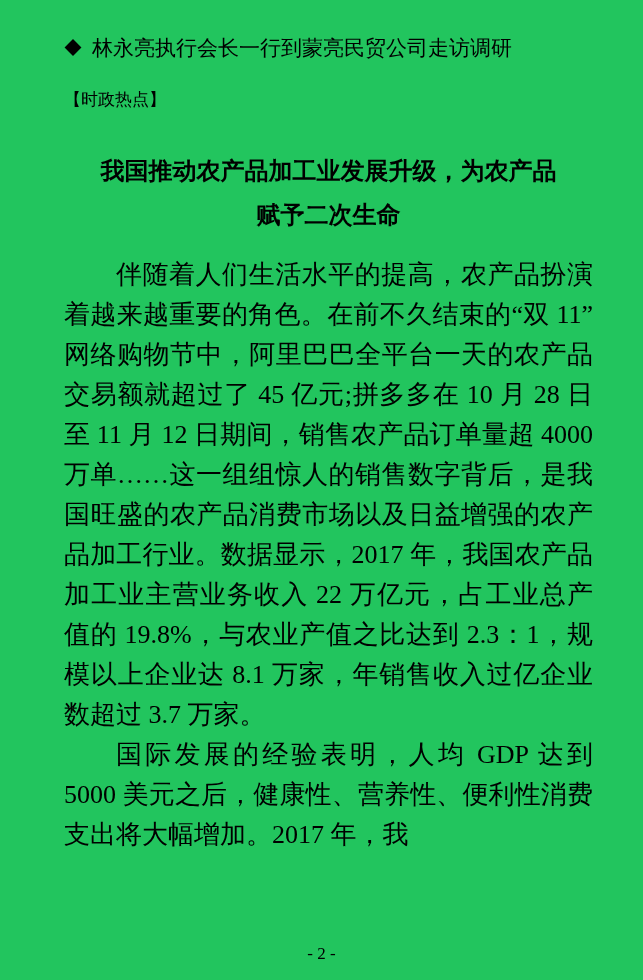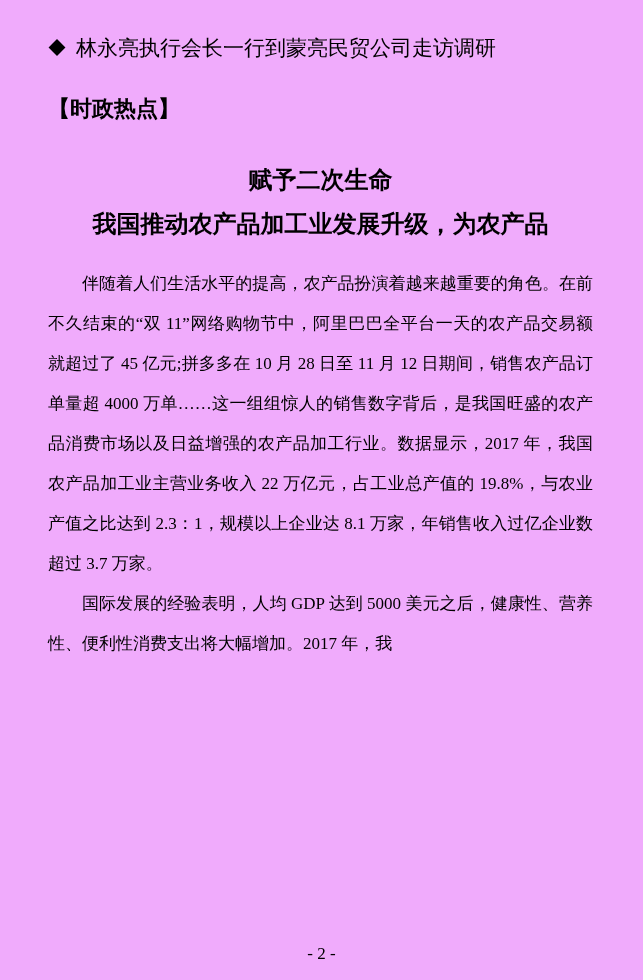--- a/index.html
+++ b/index.html
@@ -4,66 +4,67 @@
 <style>
   html, body {
     margin: 0;
     padding: 0;
     background: #ffffff;
   }
   .page {
     position: relative;
     width: 643px;
     height: 980px;
-    background: #f0abfc;
+    background: #22c55e;
     color: #000000;
     font-family: "Liberation Serif", serif;
     overflow: hidden;
     box-sizing: border-box;
+    padding-left: 16px;
   }
   .content {
     padding: 35px 50px 0 48px;
     box-sizing: border-box;
   }
   .bullet-line {
     font-size: 21px;
     line-height: 26px;
     font-family: "Liberation Serif", serif;
     color: #000000;
     white-space: nowrap;
   }
   .bullet-line .diamond {
     display: inline-block;
     margin-right: 10px;
     font-size: 18px;
     vertical-align: 1px;
   }
   .section-header {
-    margin-top: 35px;
+    margin-top: 26px;
     font-family: "Liberation Sans", sans-serif;
-    font-weight: bold;
-    font-size: 22px;
+    font-weight: normal;
+    font-size: 17px;
     line-height: 26px;
     color: #000000;
   }
   .article-title {
     margin-top: 36px;
     text-align: center;
     font-family: "Liberation Serif", serif;
     font-weight: bold;
     font-size: 24px;
     line-height: 44px;
     color: #000000;
   }
   .body-text {
     margin-top: 18px;
   }
   .body-text p {
     margin: 0;
-    font-size: 17px;
+    font-size: 26px;
     line-height: 40px;
     text-align: justify;
     text-indent: 2em;
     color: #000000;
     font-family: "Liberation Serif", serif;
   }
   .page-footer {
     position: absolute;
     left: 0;
     right: 0;
@@ -80,22 +81,22 @@
 <div class="page">
   <div class="content">
 
     <div class="bullet-line">
       <span class="diamond">◆</span><span>林永亮执行会长一行到蒙亮民贸公司走访调研</span>
     </div>
 
     <div class="section-header">【时政热点】</div>
 
     <div class="article-title">
+      <div>我国推动农产品加工业发展升级，为农产品</div>
       <div>赋予二次生命</div>
-      <div>我国推动农产品加工业发展升级，为农产品</div>
     </div>
 
     <div class="body-text">
       <p>伴随着人们生活水平的提高，农产品扮演着越来越重要的角色。在前不久结束的“双 11”网络购物节中，阿里巴巴全平台一天的农产品交易额就超过了 45 亿元;拼多多在 10 月 28 日至 11 月 12 日期间，销售农产品订单量超 4000 万单……这一组组惊人的销售数字背后，是我国旺盛的农产品消费市场以及日益增强的农产品加工行业。数据显示，2017 年，我国农产品加工业主营业务收入 22 万亿元，占工业总产值的 19.8%，与农业产值之比达到 2.3：1，规模以上企业达 8.1 万家，年销售收入过亿企业数超过 3.7 万家。</p>
       <p>国际发展的经验表明，人均 GDP 达到 5000 美元之后，健康性、营养性、便利性消费支出将大幅增加。2017 年，我</p>
     </div>
 
   </div>
 
   <div class="page-footer">- 2 -</div>

